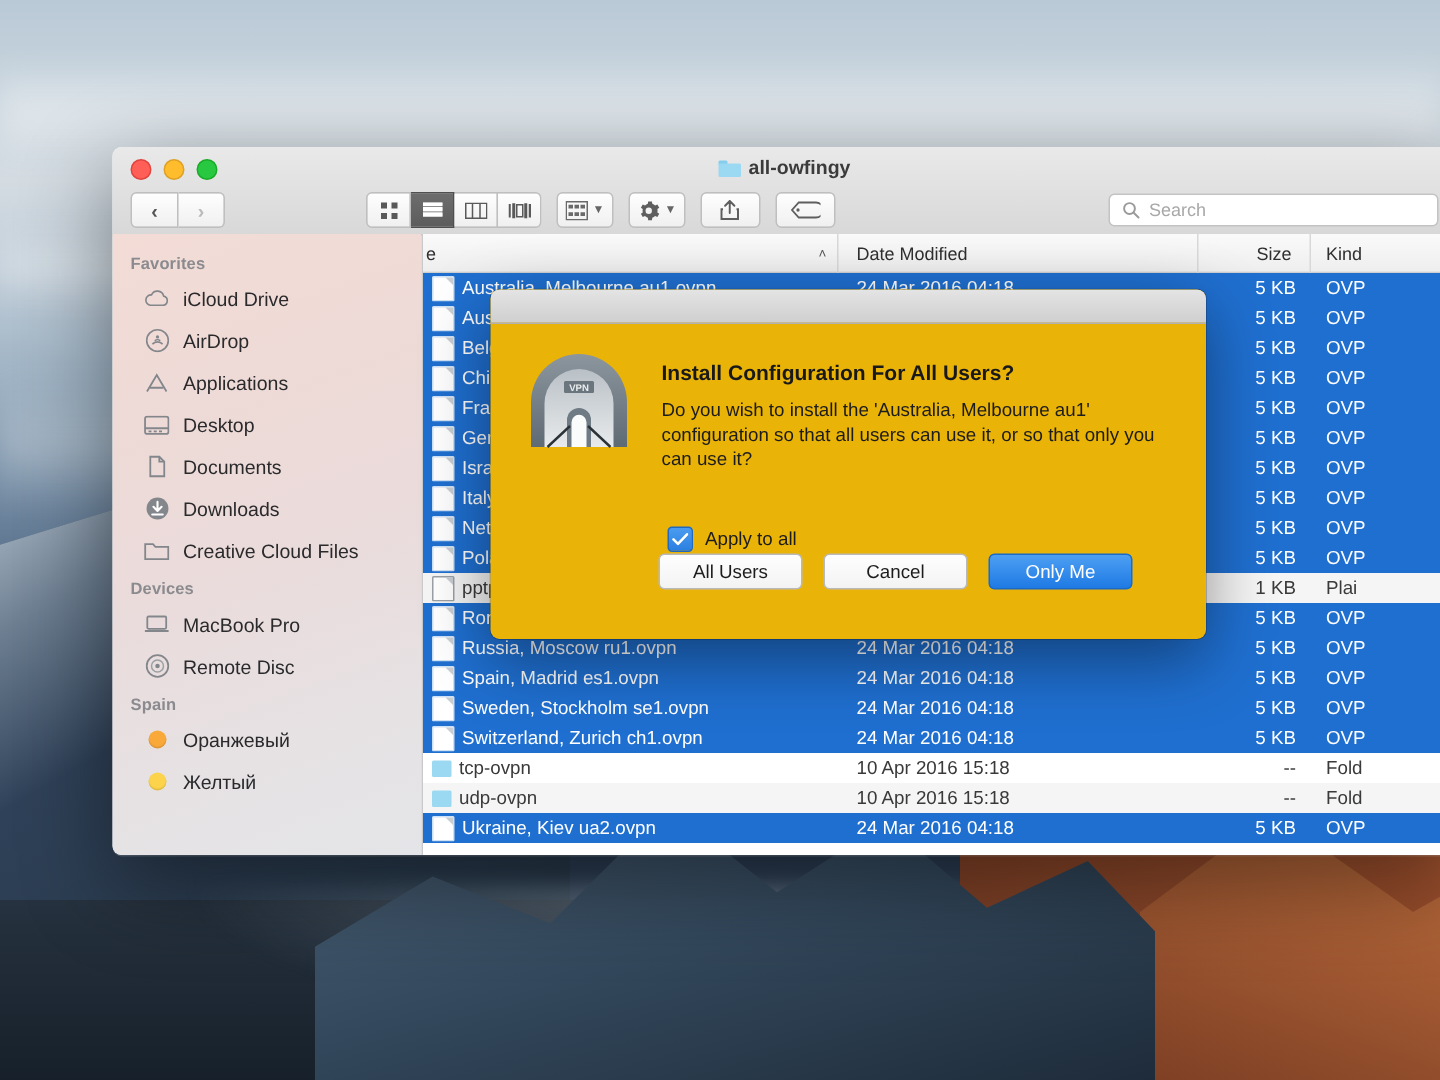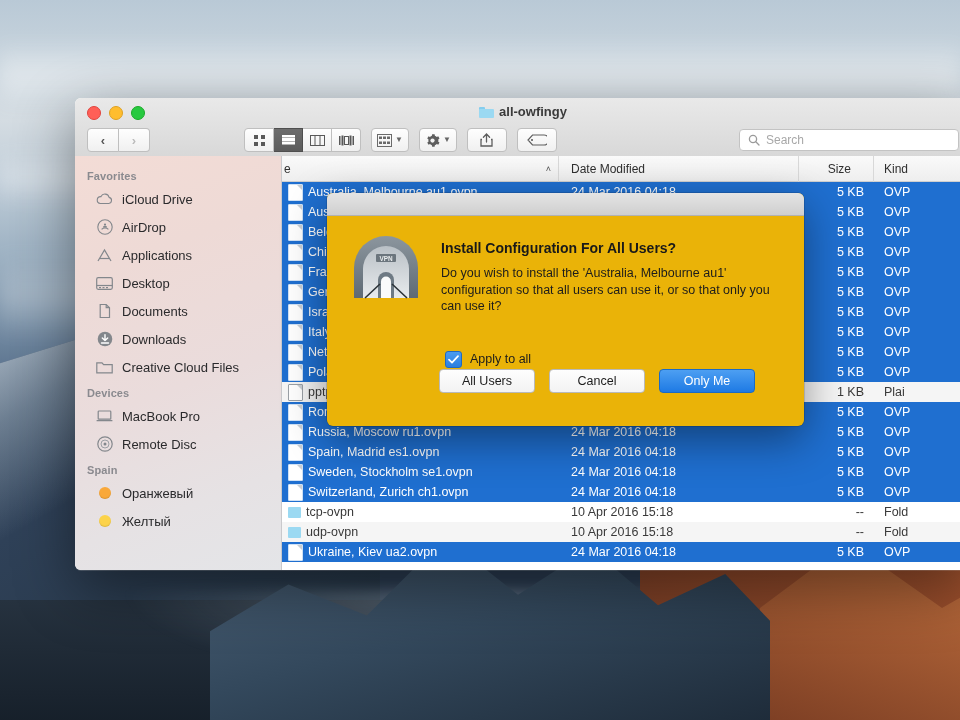--- a/index.html
+++ b/index.html
@@ -107,21 +107,21 @@
   .sb-ico{width:17px;height:17px;flex:0 0 17px;display:flex;align-items:center;justify-content:center;color:#7f8388;}
   .dot{width:12px;height:12px;border-radius:50%;display:block;box-shadow:inset 0 -1px 1px rgba(0,0,0,.12);}
 
   
   .listwrap{flex:1;position:relative;background:#fff;overflow:hidden;}
   .colhdr{height:26px;display:flex;align-items:center;box-sizing:border-box;
     background:linear-gradient(180deg,#fafafa,#eeeeee);border-bottom:1px solid #cfcfcf;font-size:12px;color:#2f2f2f;}
   .ch{box-sizing:border-box;height:26px;display:flex;align-items:center;border-right:1px solid #d8d8d8;}
   .ch.name{width:277px;padding-left:2px;justify-content:space-between;padding-right:7px;}
   .ch.date{width:240px;padding-left:12px;}
-  .ch.size{width:75px;justify-content:flex-end;padding-right:22px;}
+  .ch.size{width:75px;justify-content:flex-end;padding-right:12px;}
   .ch.kind{width:60px;padding-left:10px;border-right:none;}
   .sortcar{font-size:9px;color:#555;}
 
   .rows{position:absolute;left:0;right:0;top:26px;bottom:0;overflow:hidden;}
   .row{height:20px;display:flex;align-items:center;font-size:12.5px;box-sizing:border-box;}
   .row.sel{background:#1f6fd0;color:#fff;}
   .row.alt{background:#f5f5f5;color:#3a3a3a;}
   .row.plain{background:#ffffff;color:#3a3a3a;}
   .cell{box-sizing:border-box;overflow:hidden;white-space:nowrap;}
   .cell.name{width:277px;display:flex;align-items:center;gap:5px;padding-left:6px;}

